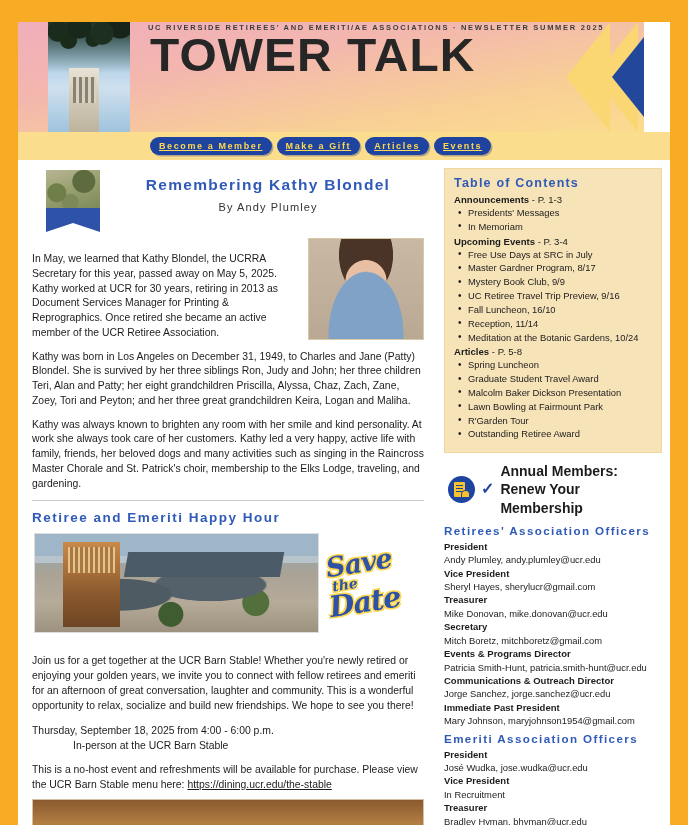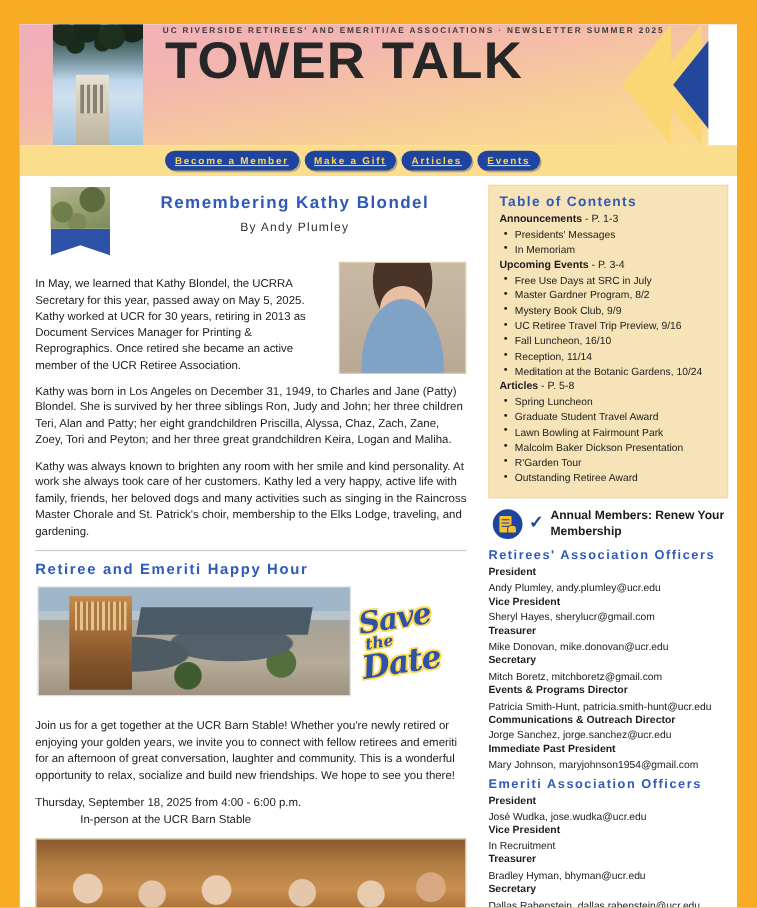--- a/index.html
+++ b/index.html
@@ -313,21 +313,21 @@
     position: absolute; bottom: 5px; right: 5px;
     width: 9px; height: 8px; background: #f7c22b;
     border-radius: 4px 4px 1px 1px;
     border: 1.2px solid #1f44a0;
   }
   .renew-check {
     color: #1f44a0; font-size: 16px; font-weight: bold;
     line-height: 1; flex: none;
   }
   .renew-text {
-    font-size: 11px; font-weight: bold; color: #1c1c1c; line-height: 1.3;
+    font-size: 14px; font-weight: bold; color: #1c1c1c; line-height: 1.3;
   }
 
   .sec-title {
     color: #2f5ab8;
     font-size: 11.6px;
     font-weight: bold;
     letter-spacing: 1.4px;
     margin: 4px 0 3px 0;
   }
   .role { font-size: 9.5px; font-weight: bold; color: #1c1c1c; line-height: 1.42; }
@@ -406,20 +406,23 @@
               <span class="l2">the</span>
               <span class="l3">Date</span>
             </div>
           </div>
         </div>
 
         <p class="para">Join us for a get together at the UCR Barn Stable! Whether you're newly retired or enjoying your golden years, we invite you to connect with fellow retirees and emeriti for an afternoon of great conversation, laughter and community. This is a wonderful opportunity to relax, socialize and build new friendships. We hope to see you there!</p>
         <div class="evt-line">Thursday, September 18, 2025 from 4:00 - 6:00 p.m.</div>
         <div class="evt-line" style="margin-bottom:9px;margin-left:41px;">In-person at the UCR Barn Stable</div>
 
+        <div class="evt-line">
+          <span>This is a no-host event and refreshments will be available for purchase. Please view the UCR Barn Stable menu here: </span><span class="link">https://dining.ucr.edu/the-stable</span>
+        </div>
 
         <div class="group-photo"></div>
       </div>
 
       <div class="right-col rc-white">
 
         <div class="toc-box">
           <div class="toc-title">Table of Contents</div>
 
           <div class="toc-sec">
@@ -428,36 +431,36 @@
           <ul class="toc-ul">
             <li>Presidents' Messages</li>
             <li>In Memoriam</li>
           </ul>
 
           <div class="toc-sec">
             <b>Upcoming Events</b><span> - P. 3-4</span>
           </div>
           <ul class="toc-ul">
             <li>Free Use Days at SRC in July</li>
-            <li>Master Gardner Program, 8/2</li>
+            <li>Master Gardner Program, 8/17</li>
             <li>Mystery Book Club, 9/9</li>
             <li>UC Retiree Travel Trip Preview, 9/16</li>
             <li>Fall Luncheon, 16/10</li>
             <li>Reception, 11/14</li>
             <li>Meditation at the Botanic Gardens, 10/24</li>
           </ul>
 
           <div class="toc-sec">
             <b>Articles</b><span> - P. 5-8</span>
           </div>
           <ul class="toc-ul">
             <li>Spring Luncheon</li>
             <li>Graduate Student Travel Award</li>
+            <li>Malcolm Baker Dickson Presentation</li>
             <li>Lawn Bowling at Fairmount Park</li>
-            <li>Malcolm Baker Dickson Presentation</li>
             <li>R'Garden Tour</li>
             <li>Outstanding Retiree Award</li>
           </ul>
         </div>
 
         <div class="renew">
           <div class="renew-icon">
             <div class="doc"></div>
             <div class="bell"></div>
           </div>

